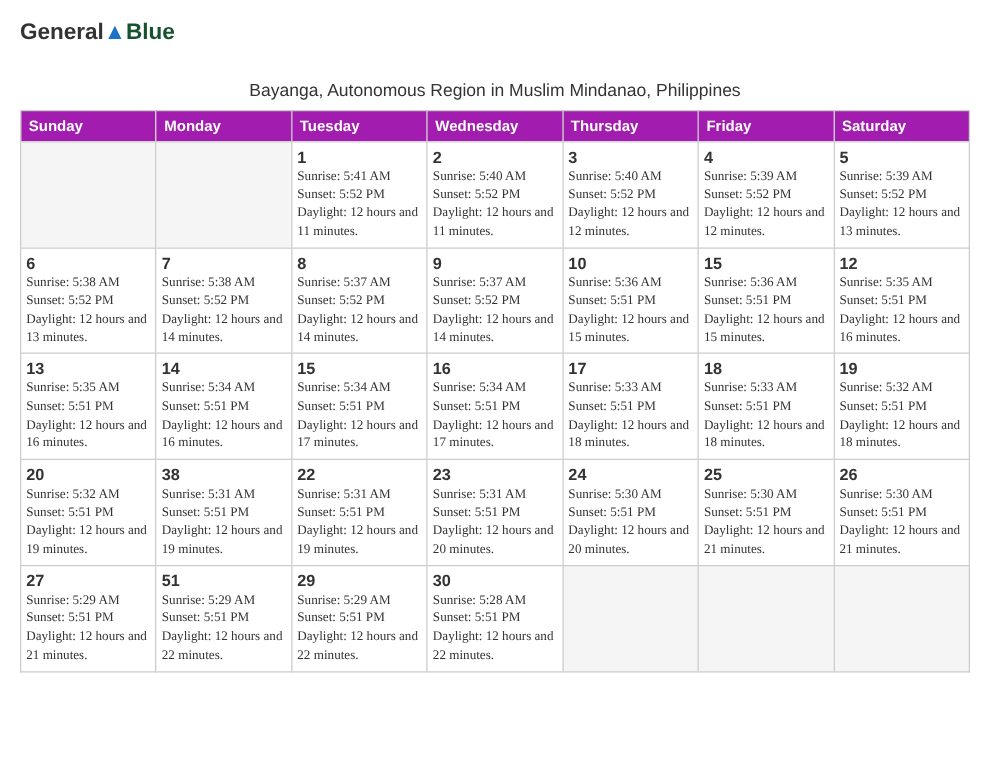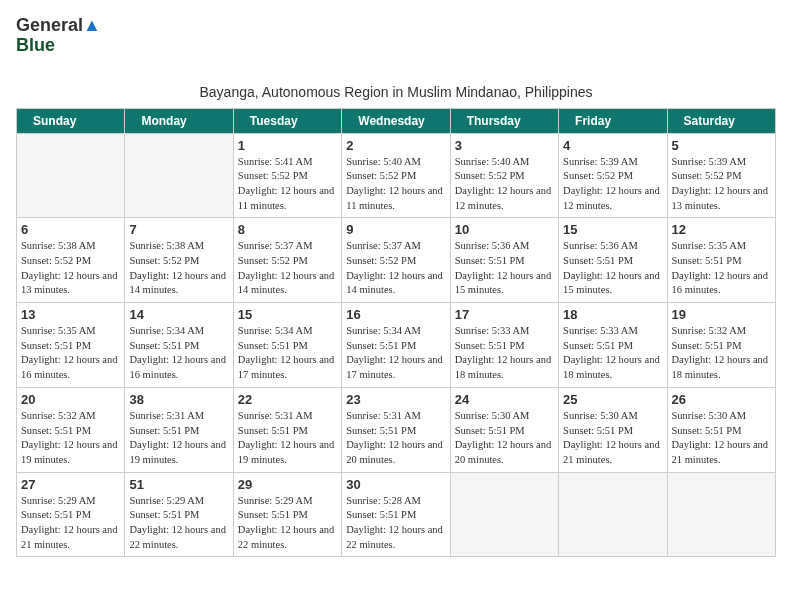--- a/index.html
+++ b/index.html
@@ -33,23 +33,23 @@
       margin-bottom: 8px;
       font-weight: normal;
       margin-top: 28px;
     }
     .calendar {
       width: 100%;
       border-collapse: collapse;
       font-size: 11px;
     }
     .calendar th {
-      background: #0f766e;
+      background: #a21caf;
       color: #fff;
-      padding: 5px 16px;
+      padding: 5px 6px;
       text-align: left;
       font-size: 12px;
       border: 1px solid #ccc;
     }
     .calendar td {
       border: 1px solid #ccc;
       vertical-align: top;
       padding: 4px;
       width: 108px;
       min-height: 80px;
@@ -70,21 +70,21 @@
       font-size: 10.5px;
       line-height: 1.4;
       font-family: Liberation Serif, serif;
     }
   </style>
 </head>
 <body>
 
 <div class="header">
   <div class="logo">
-    <div style="display:flex;flex-direction:column;line-height:1.1;">
+    <div style="display:flex;line-height:1.1;">
       <span style="font-size:18px;font-weight:bold;color:#333;">General<span style="color:#1a73c8;">▲</span></span>
       <span style="font-size:18px;font-weight:bold;color:#14532d;">Blue</span>
     </div>
   </div>
 </div>
 
 <div class="subtitle">Bayanga, Autonomous Region in Muslim Mindanao, Philippines</div>
 
 <table class="calendar">
   <thead>

